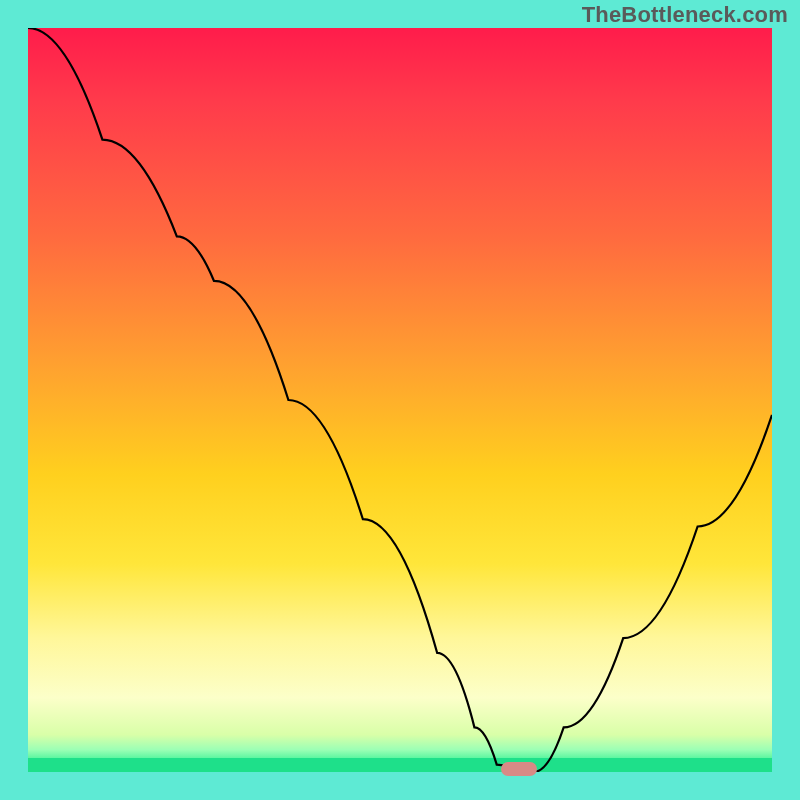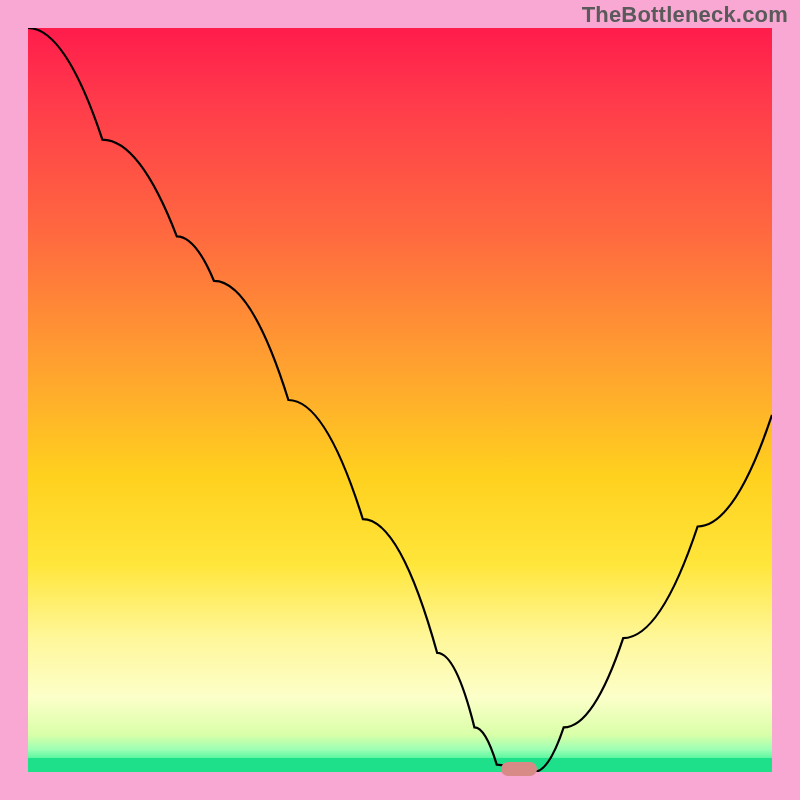--- a/index.html
+++ b/index.html
@@ -8,21 +8,21 @@
     width: 800px;
     height: 800px;
     background: #000;
     font-family: Arial, Helvetica, sans-serif;
     overflow: hidden;
   }
   .frame {
     position: relative;
     width: 800px;
     height: 800px;
-    background: #f9a8d4;
+    background: #5eead4;
   }
   .watermark {
     position: absolute;
     top: 2px;
     right: 12px;
     color: #5a5a5a;
     font-size: 22px;
     font-weight: 600;
     letter-spacing: 0.2px;
     z-index: 50;

